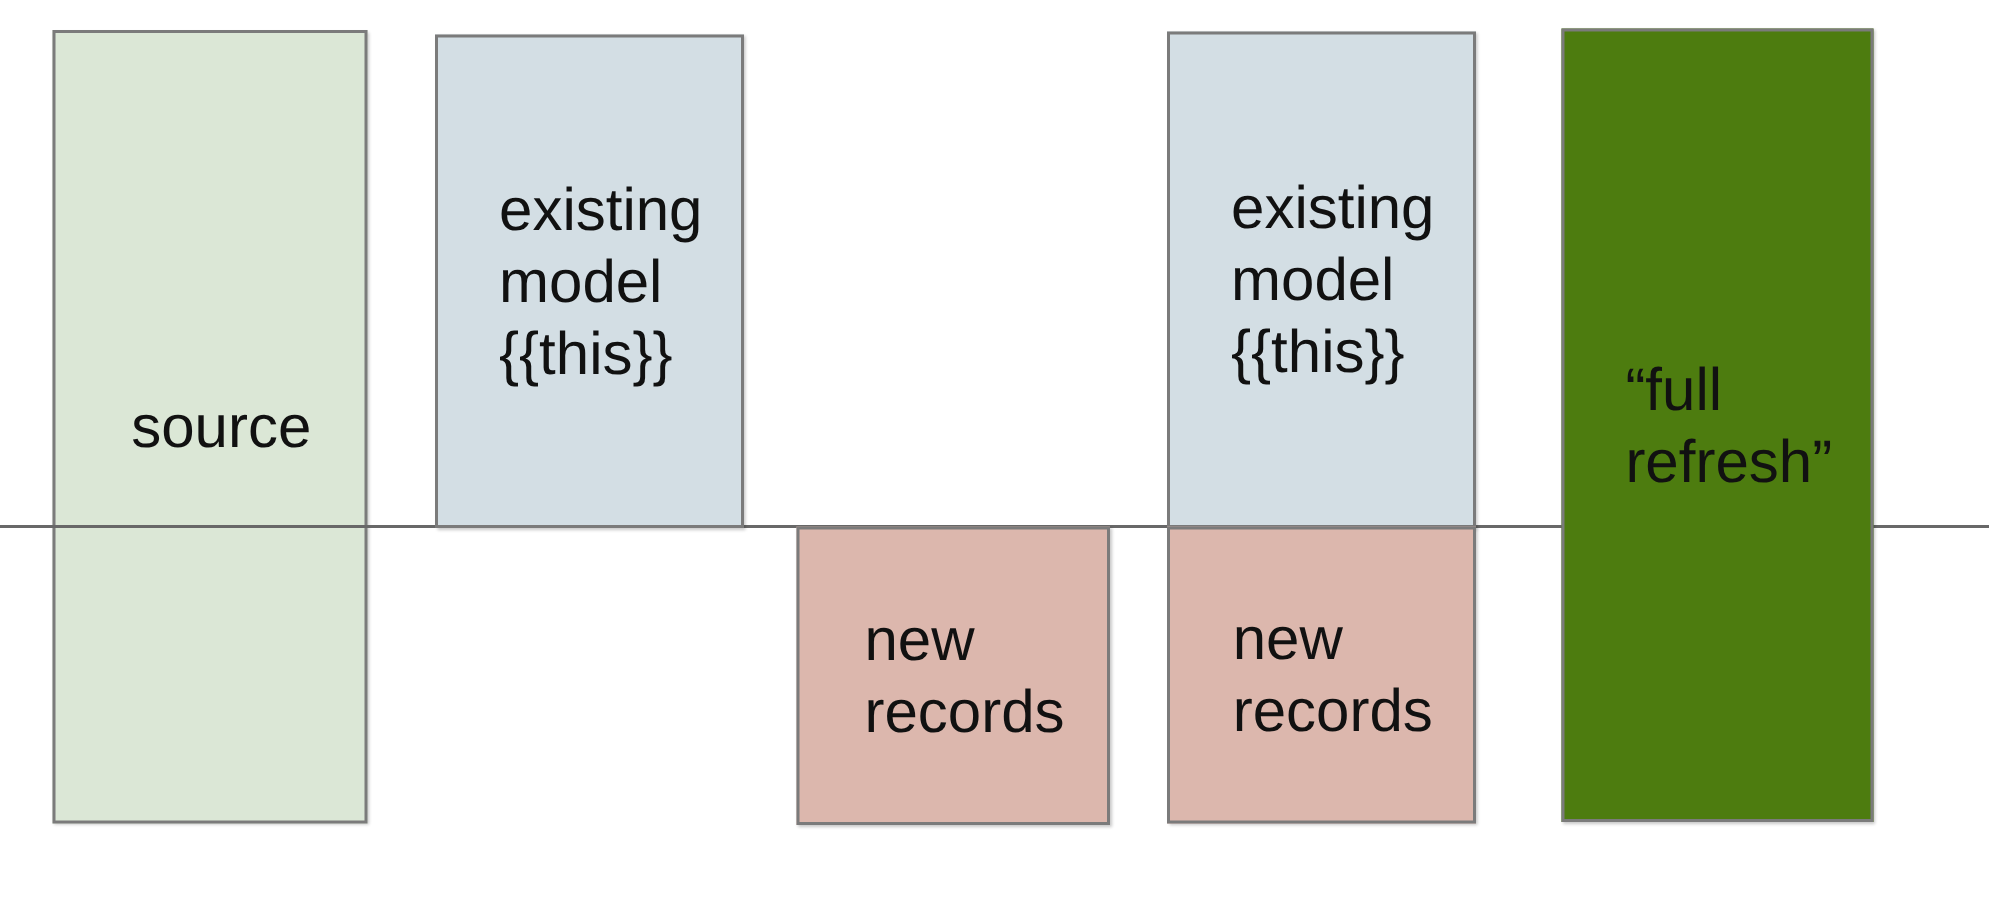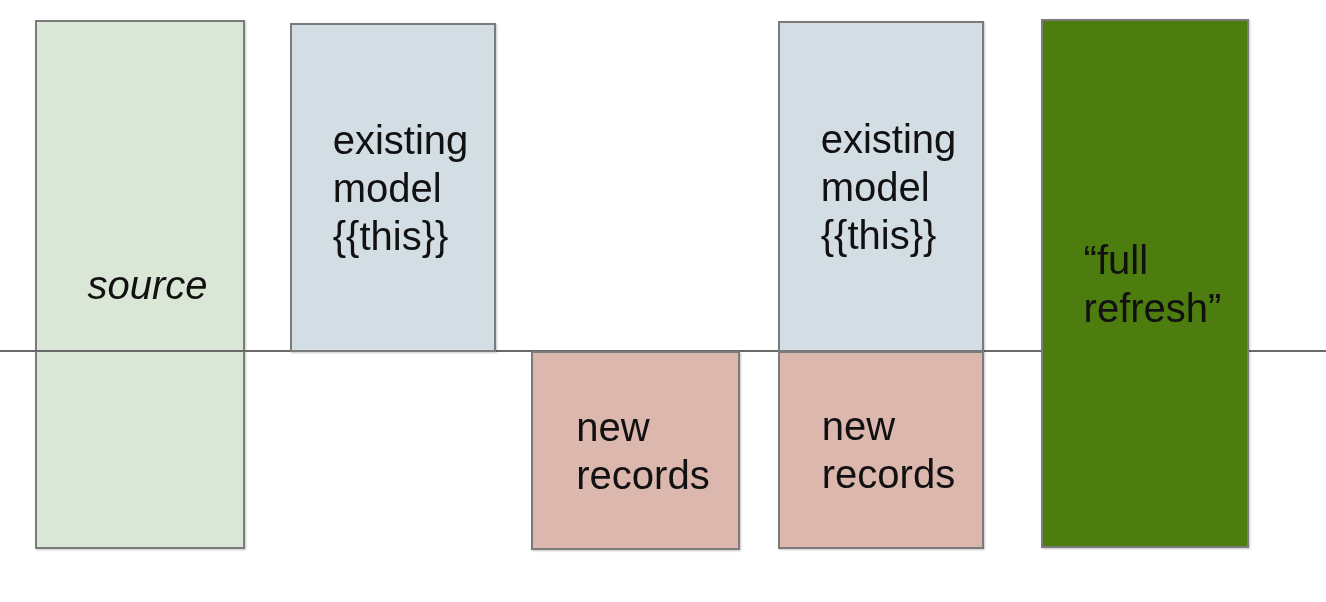--- a/index.html
+++ b/index.html
@@ -48,21 +48,21 @@
   .box-new-2    { left: 778px;  top: 351px; width: 206px; height: 198px; z-index: 2; }
   .box-full     { left: 1041px; top: 19px;  width: 208px; height: 529px; z-index: 2; }
 </style>
 </head>
 <body>
 
 <div class="canvas">
 
   <div class="divider" style="background-color: rgb(104, 104, 104);"></div>
 
-  <div class="box box-source" style="background-color: rgb(219, 231, 214); border-color: rgb(123, 123, 123); font-style: italic;">
+  <div class="box box-source" style="background-color: rgb(219, 231, 214); border-color: rgb(123, 123, 123);">
     <span class="box-label" style="color: rgb(17, 17, 17);">source</span>
   </div>
 
   <div class="box box-model-1" style="background-color: rgb(211, 222, 228); border-color: rgb(123, 123, 123);">
     <span class="box-label" style="color: rgb(17, 17, 17);">existing
 model
 {{this}}</span>
   </div>
 
   <div class="box box-new-1" style="background-color: rgb(220, 183, 173); border-color: rgb(123, 123, 123);">

